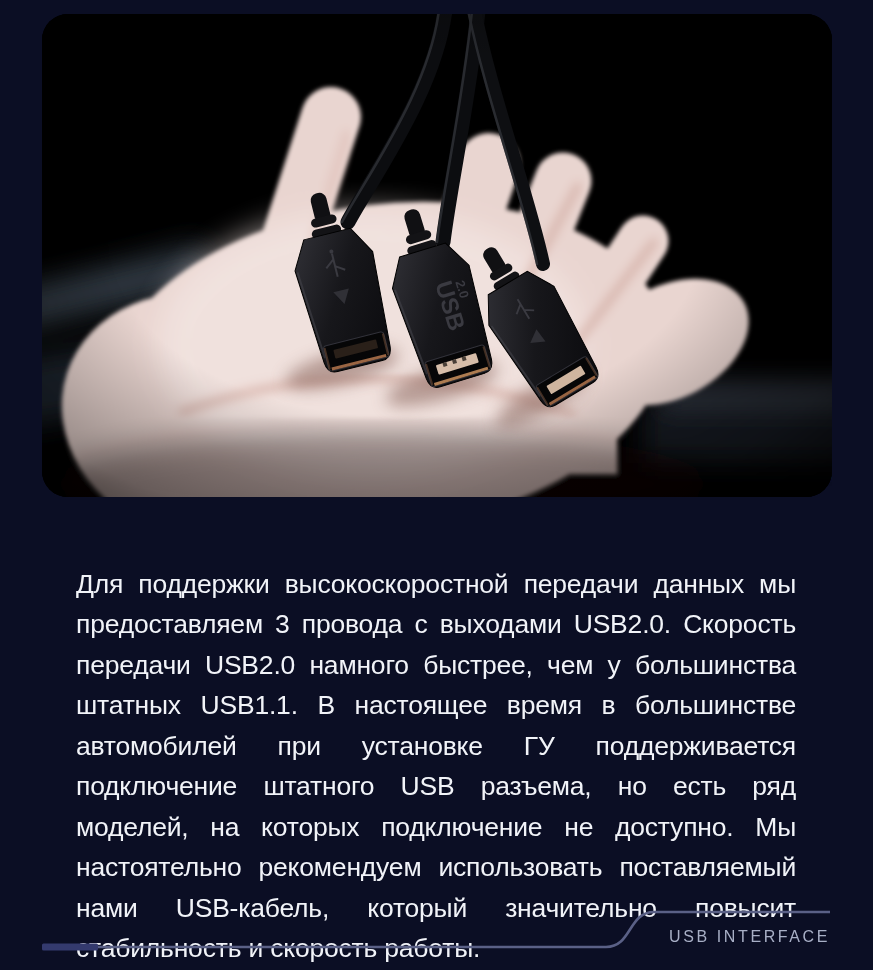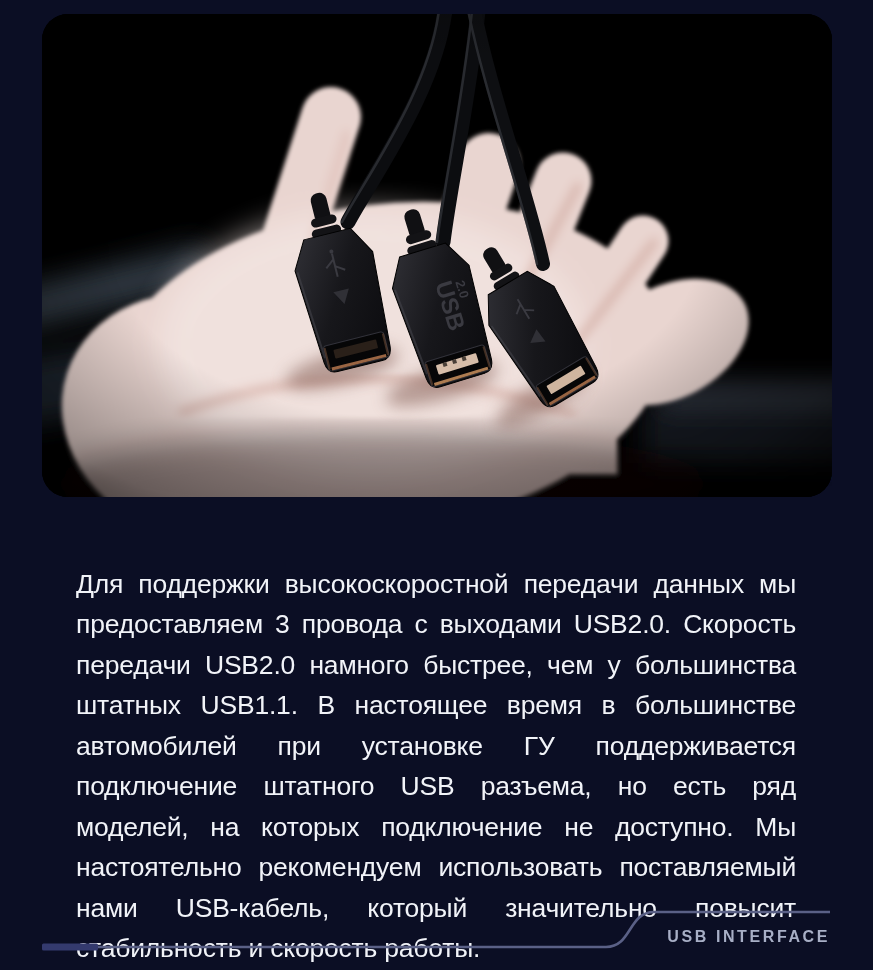--- a/index.html
+++ b/index.html
@@ -25,21 +25,21 @@
     color:#f1f3f8;font-size:26.5px;line-height:40.5px;
     letter-spacing:-0.2px;text-align:justify;
   }
 
   
   .footer-deco{
     position:absolute;left:0;top:898px;width:873px;height:64px;
   }
   .footer-label{
     position:absolute;right:43px;top:928px;
-    color:#a8afc6;font-size:16px;font-weight:bold;
+    color:#a8afc6;font-size:16px;font-weight:normal;
     letter-spacing:2.6px;white-space:nowrap;
   }
 </style>
 </head>
 <body>
 
 <div class="page">
 
   <div class="photo-card">
     <svg viewBox="0 0 790 483">

